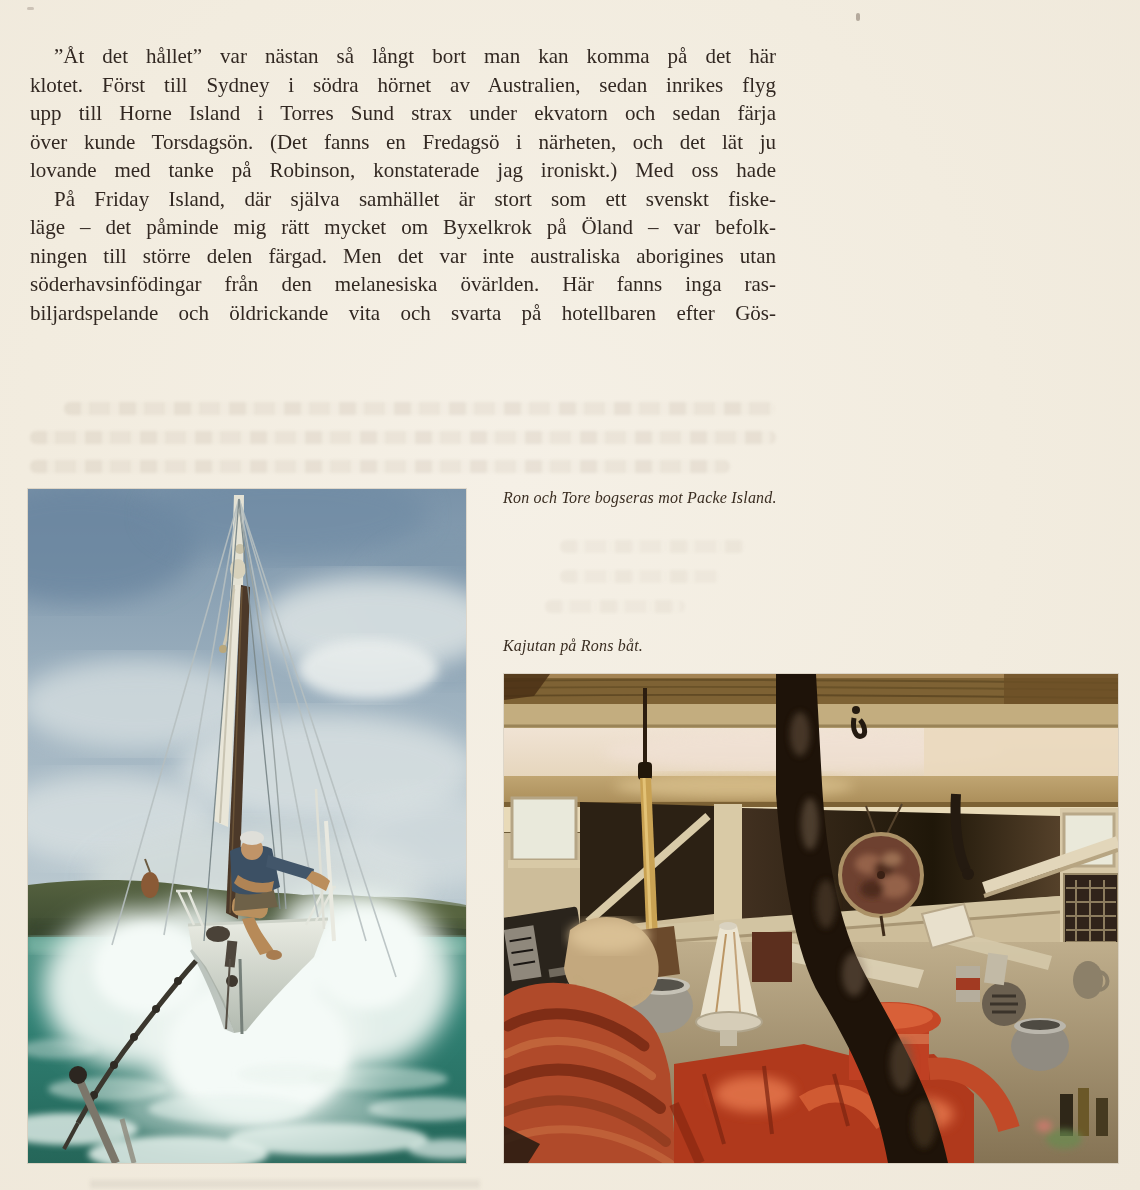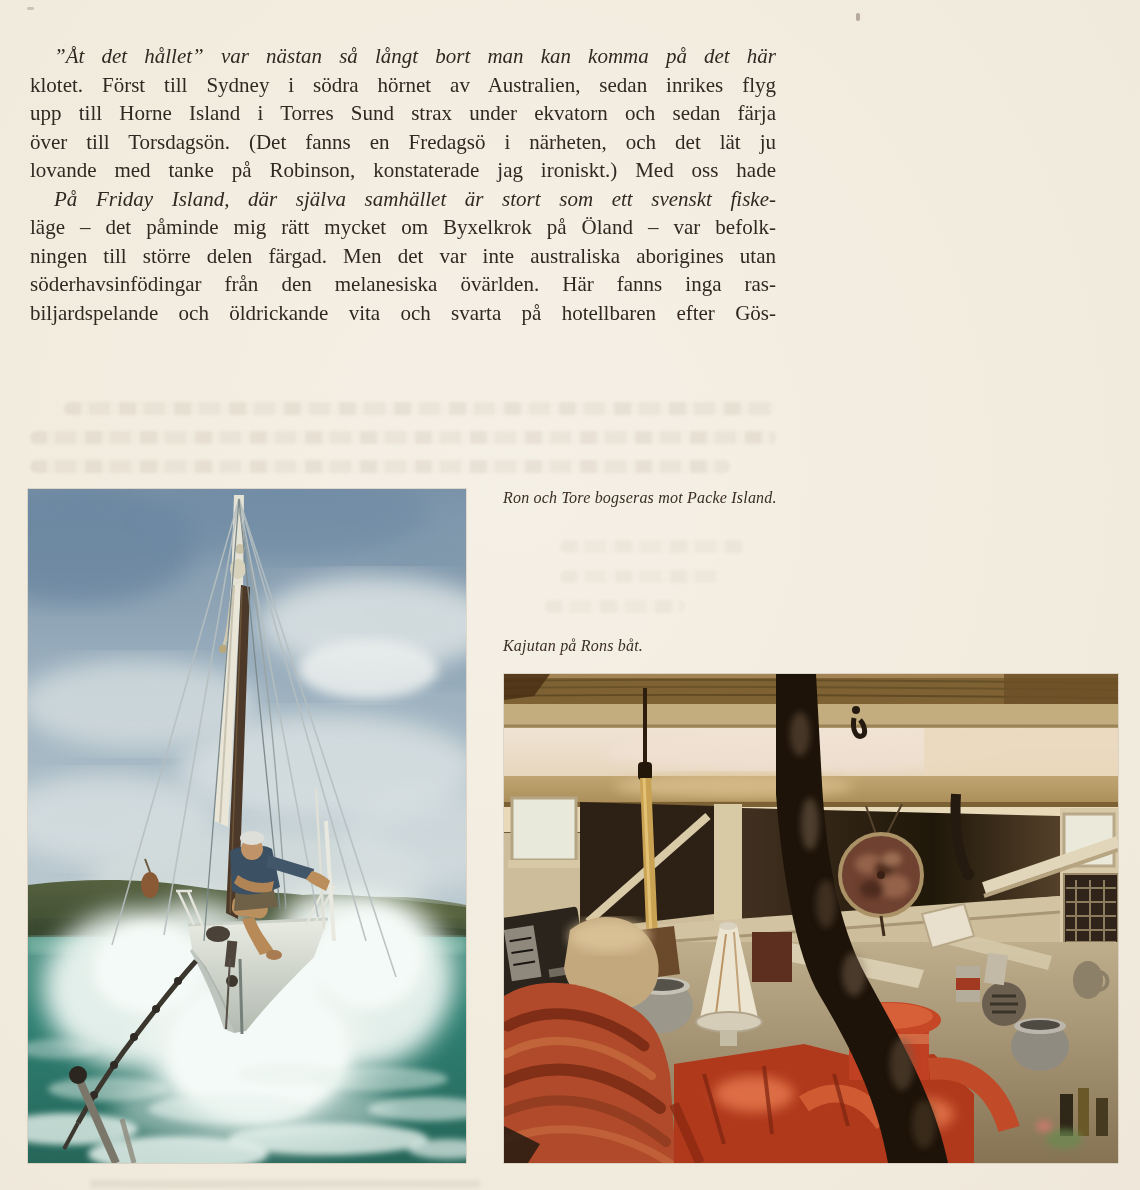--- a/index.html
+++ b/index.html
@@ -9,21 +9,21 @@
     font-family:"Liberation Serif", serif;
   }
   .page{position:absolute;inset:0;}
   .text-block{position:absolute;left:30px;top:42px;width:746px;color:#322822;}
   .paragraph{margin:0;}
   .line{
     font-size:21px;line-height:28.55px;white-space:nowrap;
     text-align:justify;text-align-last:justify;color:#322822;
   }
   .line.last{text-align-last:left;}
-  .paragraph .line.first{text-indent:24px;font-style:italic;}
+  .paragraph .line.first{text-indent:24px;}
   .caption{
     position:absolute;font-style:italic;font-size:16px;color:#3a2d21;
     white-space:nowrap;letter-spacing:.2px;
   }
   #caption-1{left:503px;top:489px;}
   #caption-2{left:503px;top:637px;}
   .photo{position:absolute;box-shadow:0 0 0 1px rgba(120,105,85,.18);}
   #photo-left{left:28px;top:489px;width:438px;height:674px;}
   #photo-right{left:504px;top:674px;width:614px;height:489px;}
   .photo svg{display:block;width:100%;height:100%;}
@@ -40,21 +40,21 @@
 </head>
 <body>
 
 <div class="page">
 
   <div class="text-block">
     <div class="paragraph">
         <div class="line first">”Åt det hållet” var nästan så långt bort man kan komma på det här</div>
         <div class="line">klotet. Först till Sydney i södra hörnet av Australien, sedan inrikes flyg</div>
         <div class="line">upp till Horne Island i Torres Sund strax under ekvatorn och sedan färja</div>
-        <div class="line">över till Torsdagsön. (Det fanns en Fredagsö i närheten, och det lät ju</div>
+        <div class="line">över kunde Torsdagsön. (Det fanns en Fredagsö i närheten, och det lät ju</div>
         <div class="line">lovande med tanke på Robinson, konstaterade jag ironiskt.) Med oss hade</div>
       </div>
     <div class="paragraph">
         <div class="line first">På Friday Island, där själva samhället är stort som ett svenskt fiske-</div>
         <div class="line">läge – det påminde mig rätt mycket om Byxelkrok på Öland – var befolk-</div>
         <div class="line">ningen till större delen färgad. Men det var inte australiska aborigines utan</div>
         <div class="line">söderhavsinfödingar från den melanesiska övärlden. Här fanns inga ras-</div>
         <div class="line">biljardspelande och öldrickande vita och svarta på hotellbaren efter Gös-</div>
       </div>
   </div>

